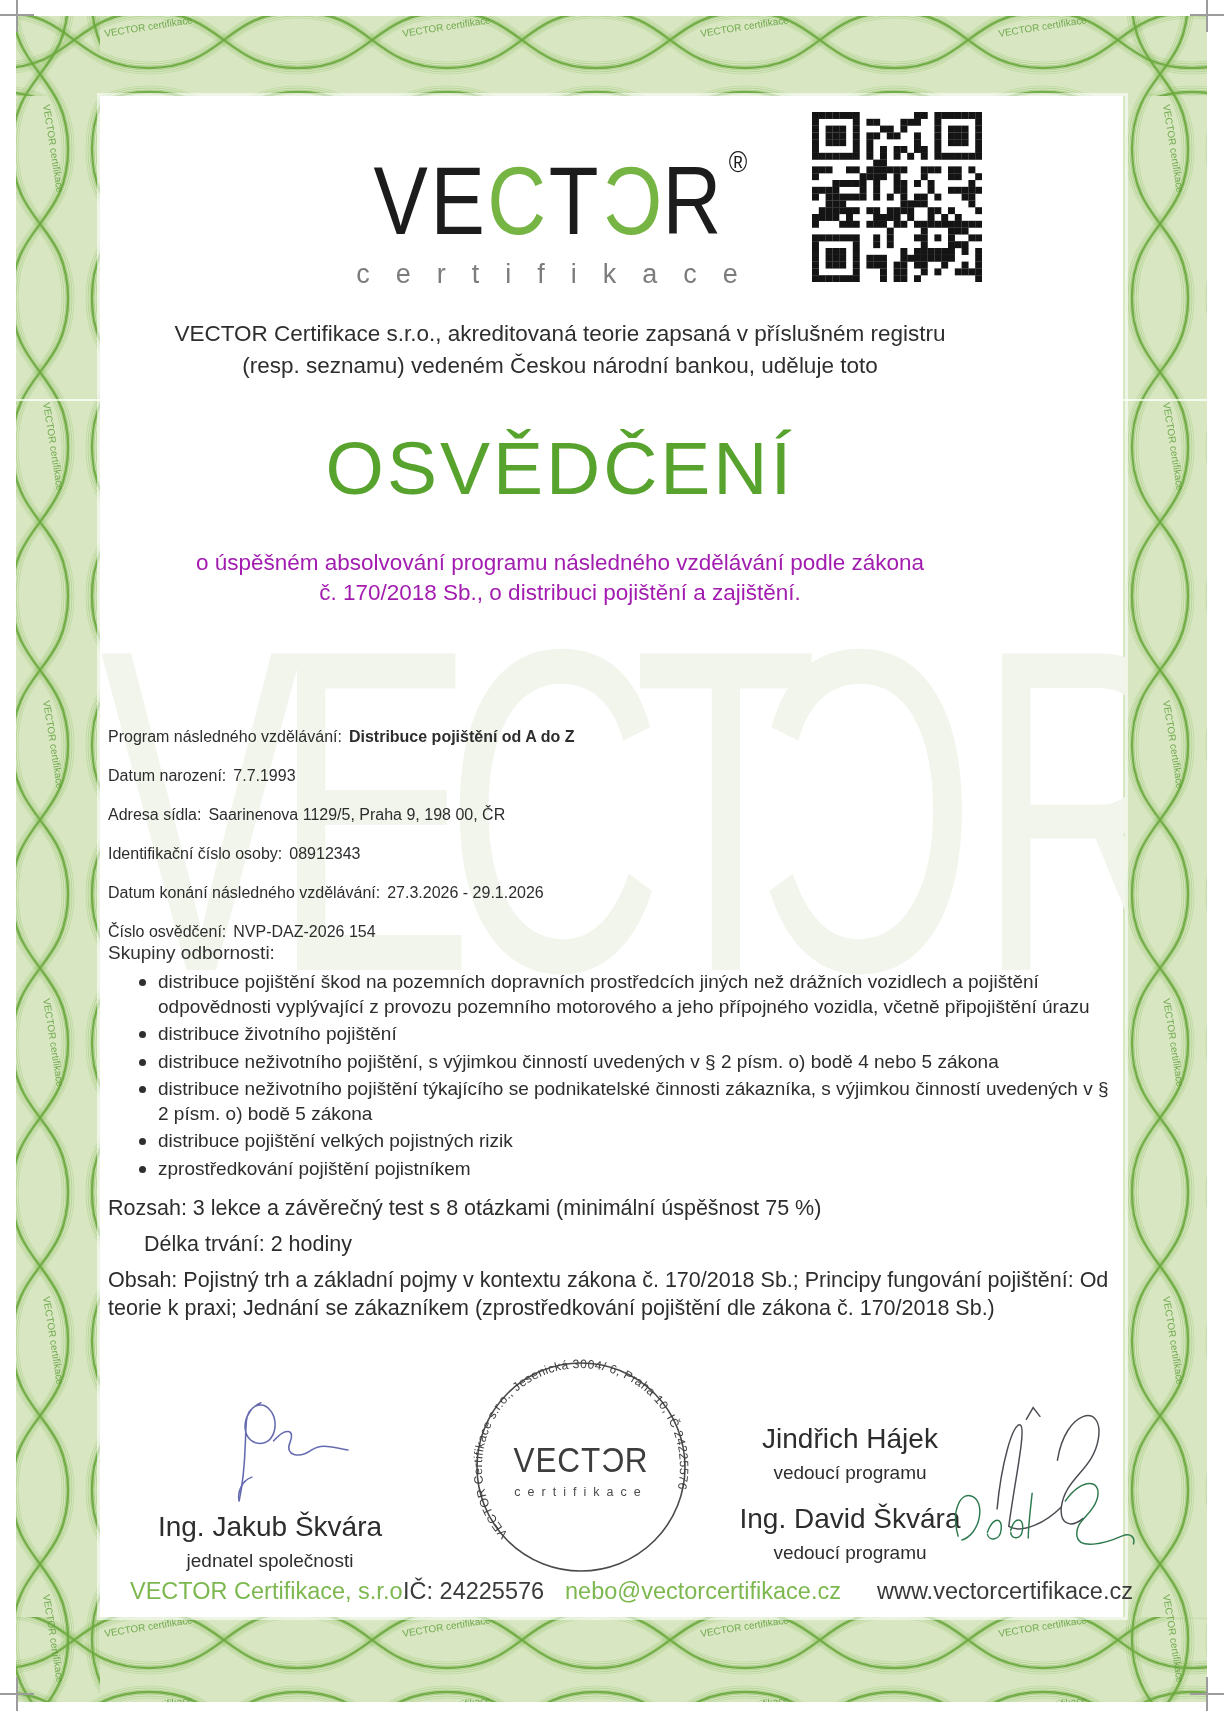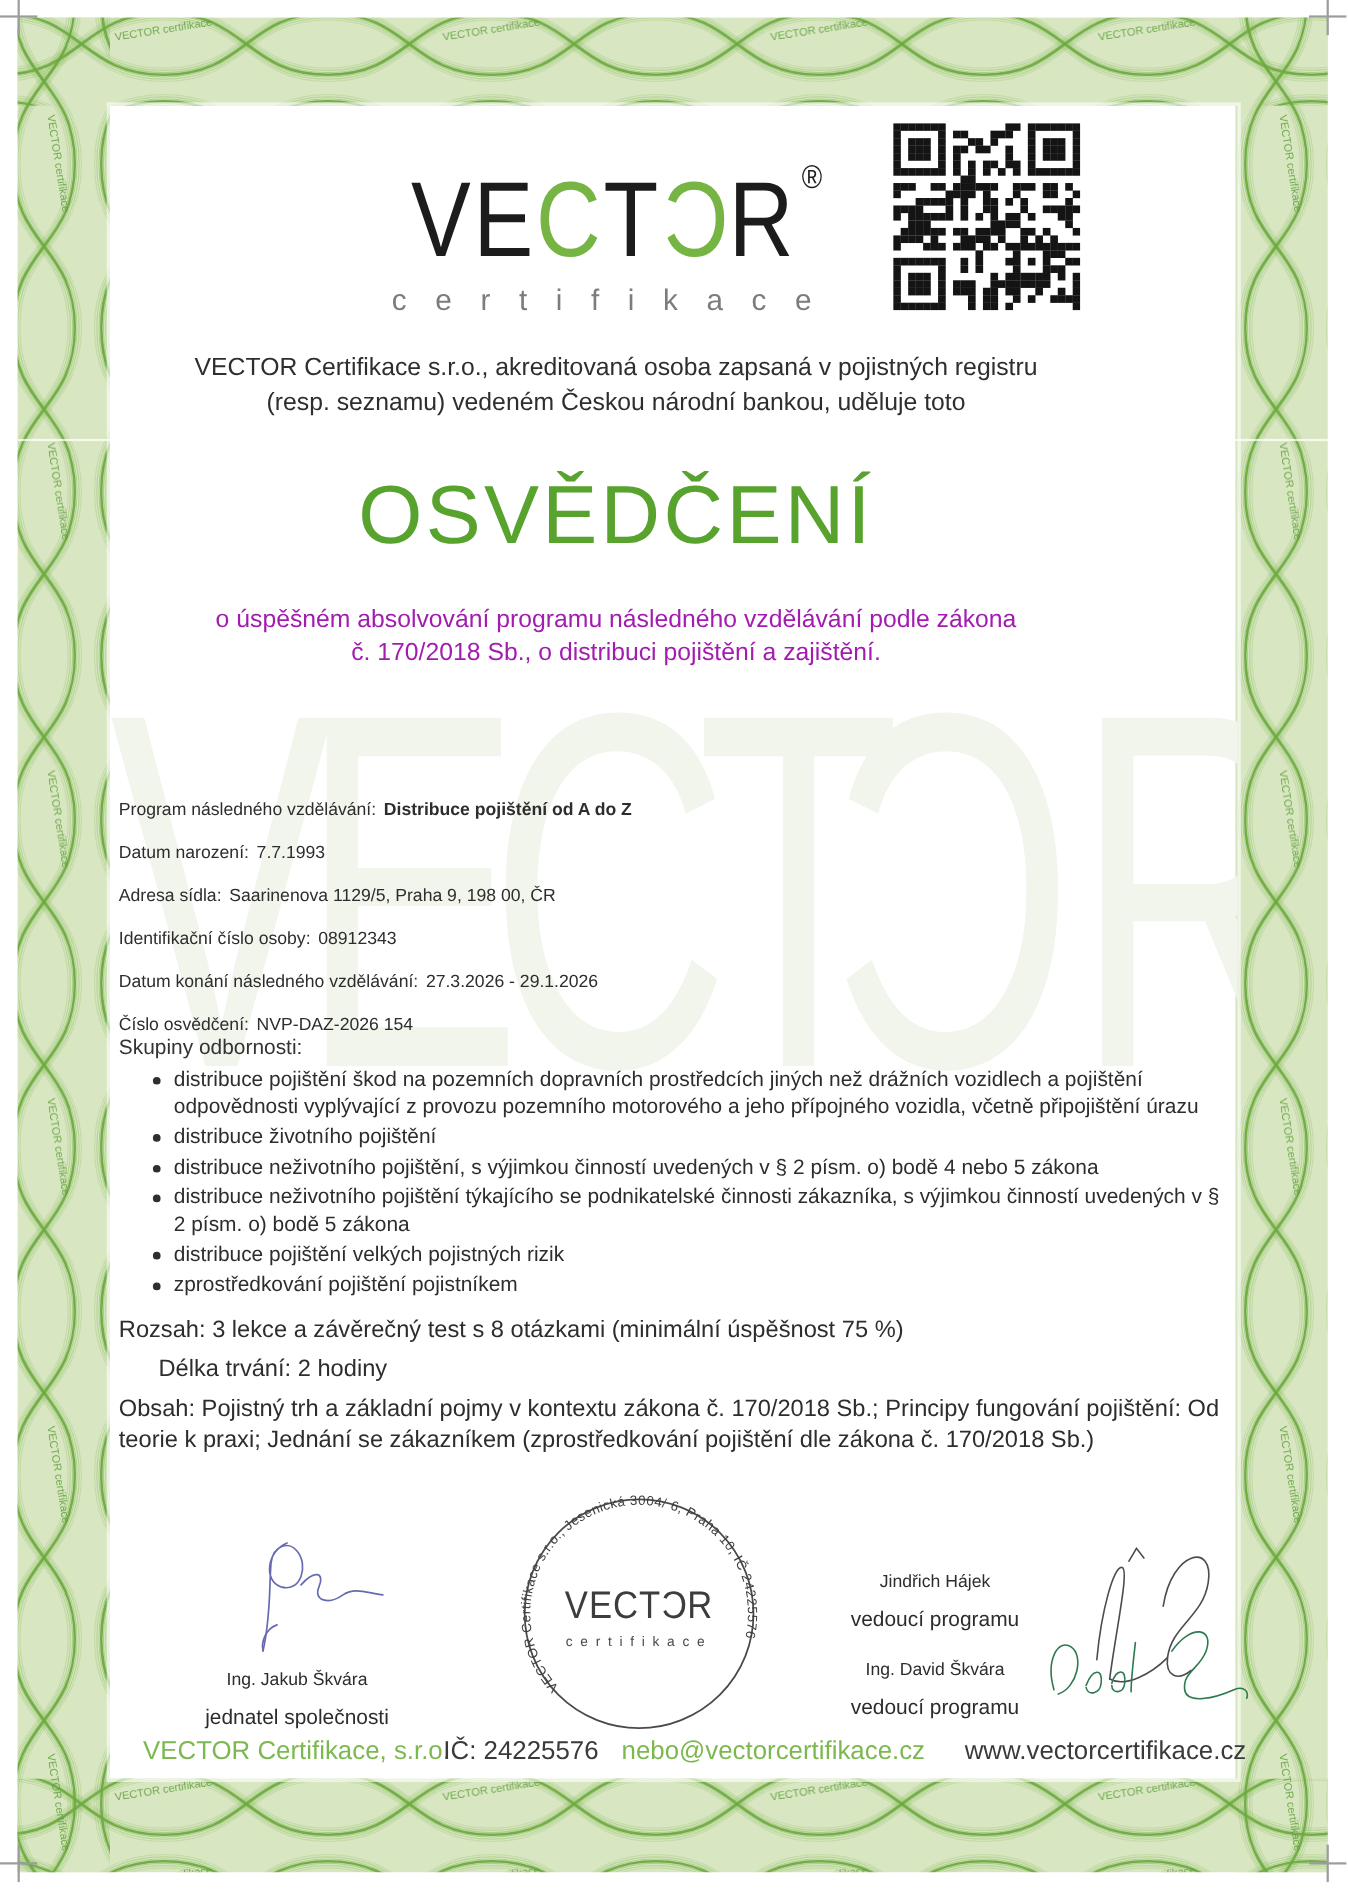--- a/index.html
+++ b/index.html
@@ -34,21 +34,21 @@
   .field{margin-bottom:13px;font-size:16px;line-height:26px;}
   .f-label{margin-right:7px;}
   .f-bold{font-weight:700;}
   .groups-heading{position:absolute;left:8px;top:846px;font-size:19px;color:#333;}
   .bullets{position:absolute;left:32px;top:874px;width:985px;margin:0;padding:0;list-style:none;}
   .bullets li{position:relative;padding-left:26px;margin-bottom:3px;font-size:19px;line-height:24.5px;}
   .bullets li:before{content:"";position:absolute;left:7px;top:9px;width:7px;height:7px;border-radius:50%;background:#2f2f2f;}
   .sumline{position:absolute;left:8px;font-size:21.5px;line-height:28px;width:1012px;}
   
   .sig-left{position:absolute;left:40px;top:1294px;width:260px;text-align:center;}
-  .sig-name{font-size:16px;line-height:30px;color:#2d2d2d;}
+  .sig-name{font-size:28px;line-height:30px;color:#2d2d2d;}
   .sig-role{font-size:19px;line-height:30px;color:#2d2d2d;margin-top:4px;text-align:center;}
   .stamp{position:absolute;left:368px;top:1258px;width:226px;height:226px;}
   .stamp-logo{position:absolute;left:0;top:86px;width:100%;text-align:center;font-size:35px;
               font-weight:500;color:#3d3d3d;letter-spacing:1px;}
   .stamp-logo .in{display:inline-block;transform:scaleX(.9);}
   .stamp-sub{position:absolute;left:0;top:131px;width:100%;text-align:center;font-size:12.5px;
              letter-spacing:7px;color:#4a4a4a;}
   .sig-right-text{position:absolute;left:600px;top:1328px;width:300px;text-align:center;}
   .sig-block2{margin-top:16px;}
   .sig-right-drawn{position:absolute;left:838px;top:1296px;}
@@ -437,21 +437,21 @@
         <rect x="33.60" y="161.28" width="6.87" height="6.87" fill="#141414"></rect>
         <rect x="40.32" y="161.28" width="6.87" height="6.87" fill="#141414"></rect>
         <rect x="67.20" y="161.28" width="6.87" height="6.87" fill="#141414"></rect>
         <rect x="80.64" y="161.28" width="6.87" height="6.87" fill="#141414"></rect>
         <rect x="87.36" y="161.28" width="6.87" height="6.87" fill="#141414"></rect>
         <rect x="100.80" y="161.28" width="6.87" height="6.87" fill="#141414"></rect>
         <rect x="161.28" y="161.28" width="6.87" height="6.87" fill="#141414"></rect>
       </svg>
 
     <div class="centercol intro" style="top:222px;">
-      <div>VECTOR Certifikace s.r.o., akreditovaná osoba zapsaná v pojistných registru</div>
+      <div>VECTOR Certifikace s.r.o., akreditovaná teorie zapsaná v příslušném registru</div>
       <div>(resp. seznamu) vedeném Českou národní bankou, uděluje toto</div>
     </div>
 
     <div class="centercol big-title" style="top:330px;">OSVĚDČENÍ</div>
 
     <div class="centercol subtitle" style="top:452px;">
       <div>o úspěšném absolvování programu následného vzdělávání podle zákona</div>
       <div>č. 170/2018 Sb., o distribuci pojištění a zajištění.</div>
     </div>
 

